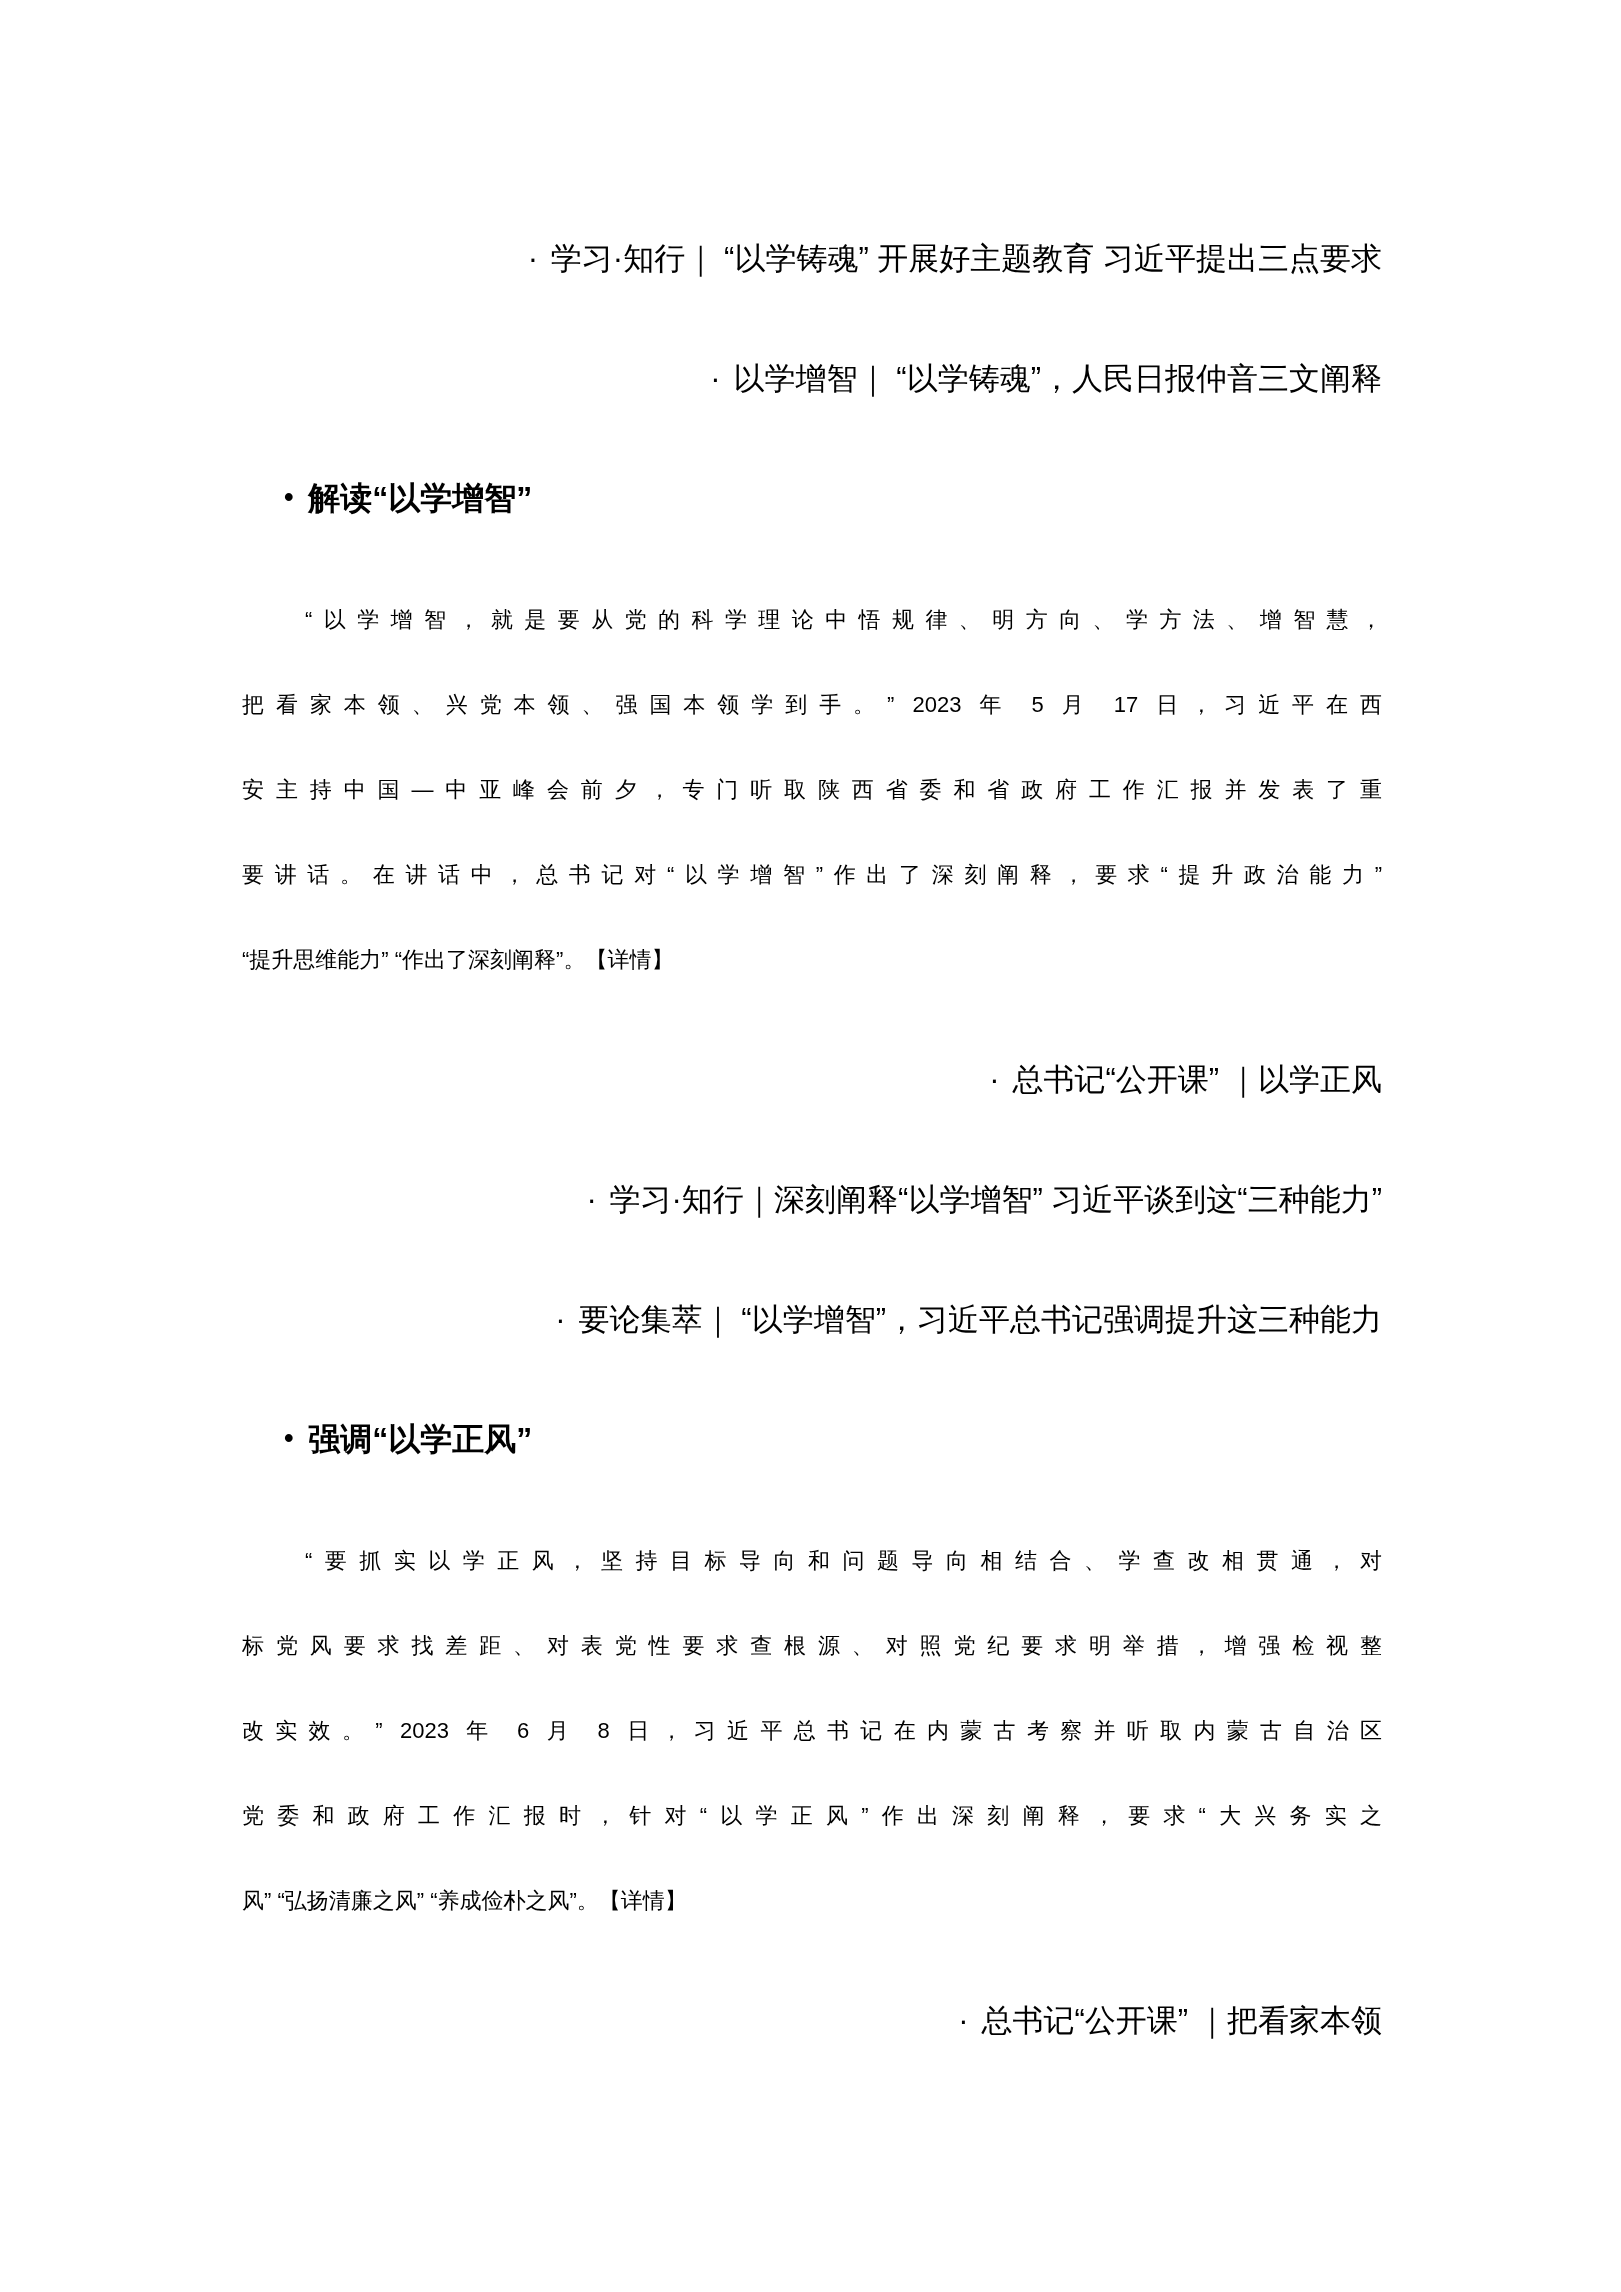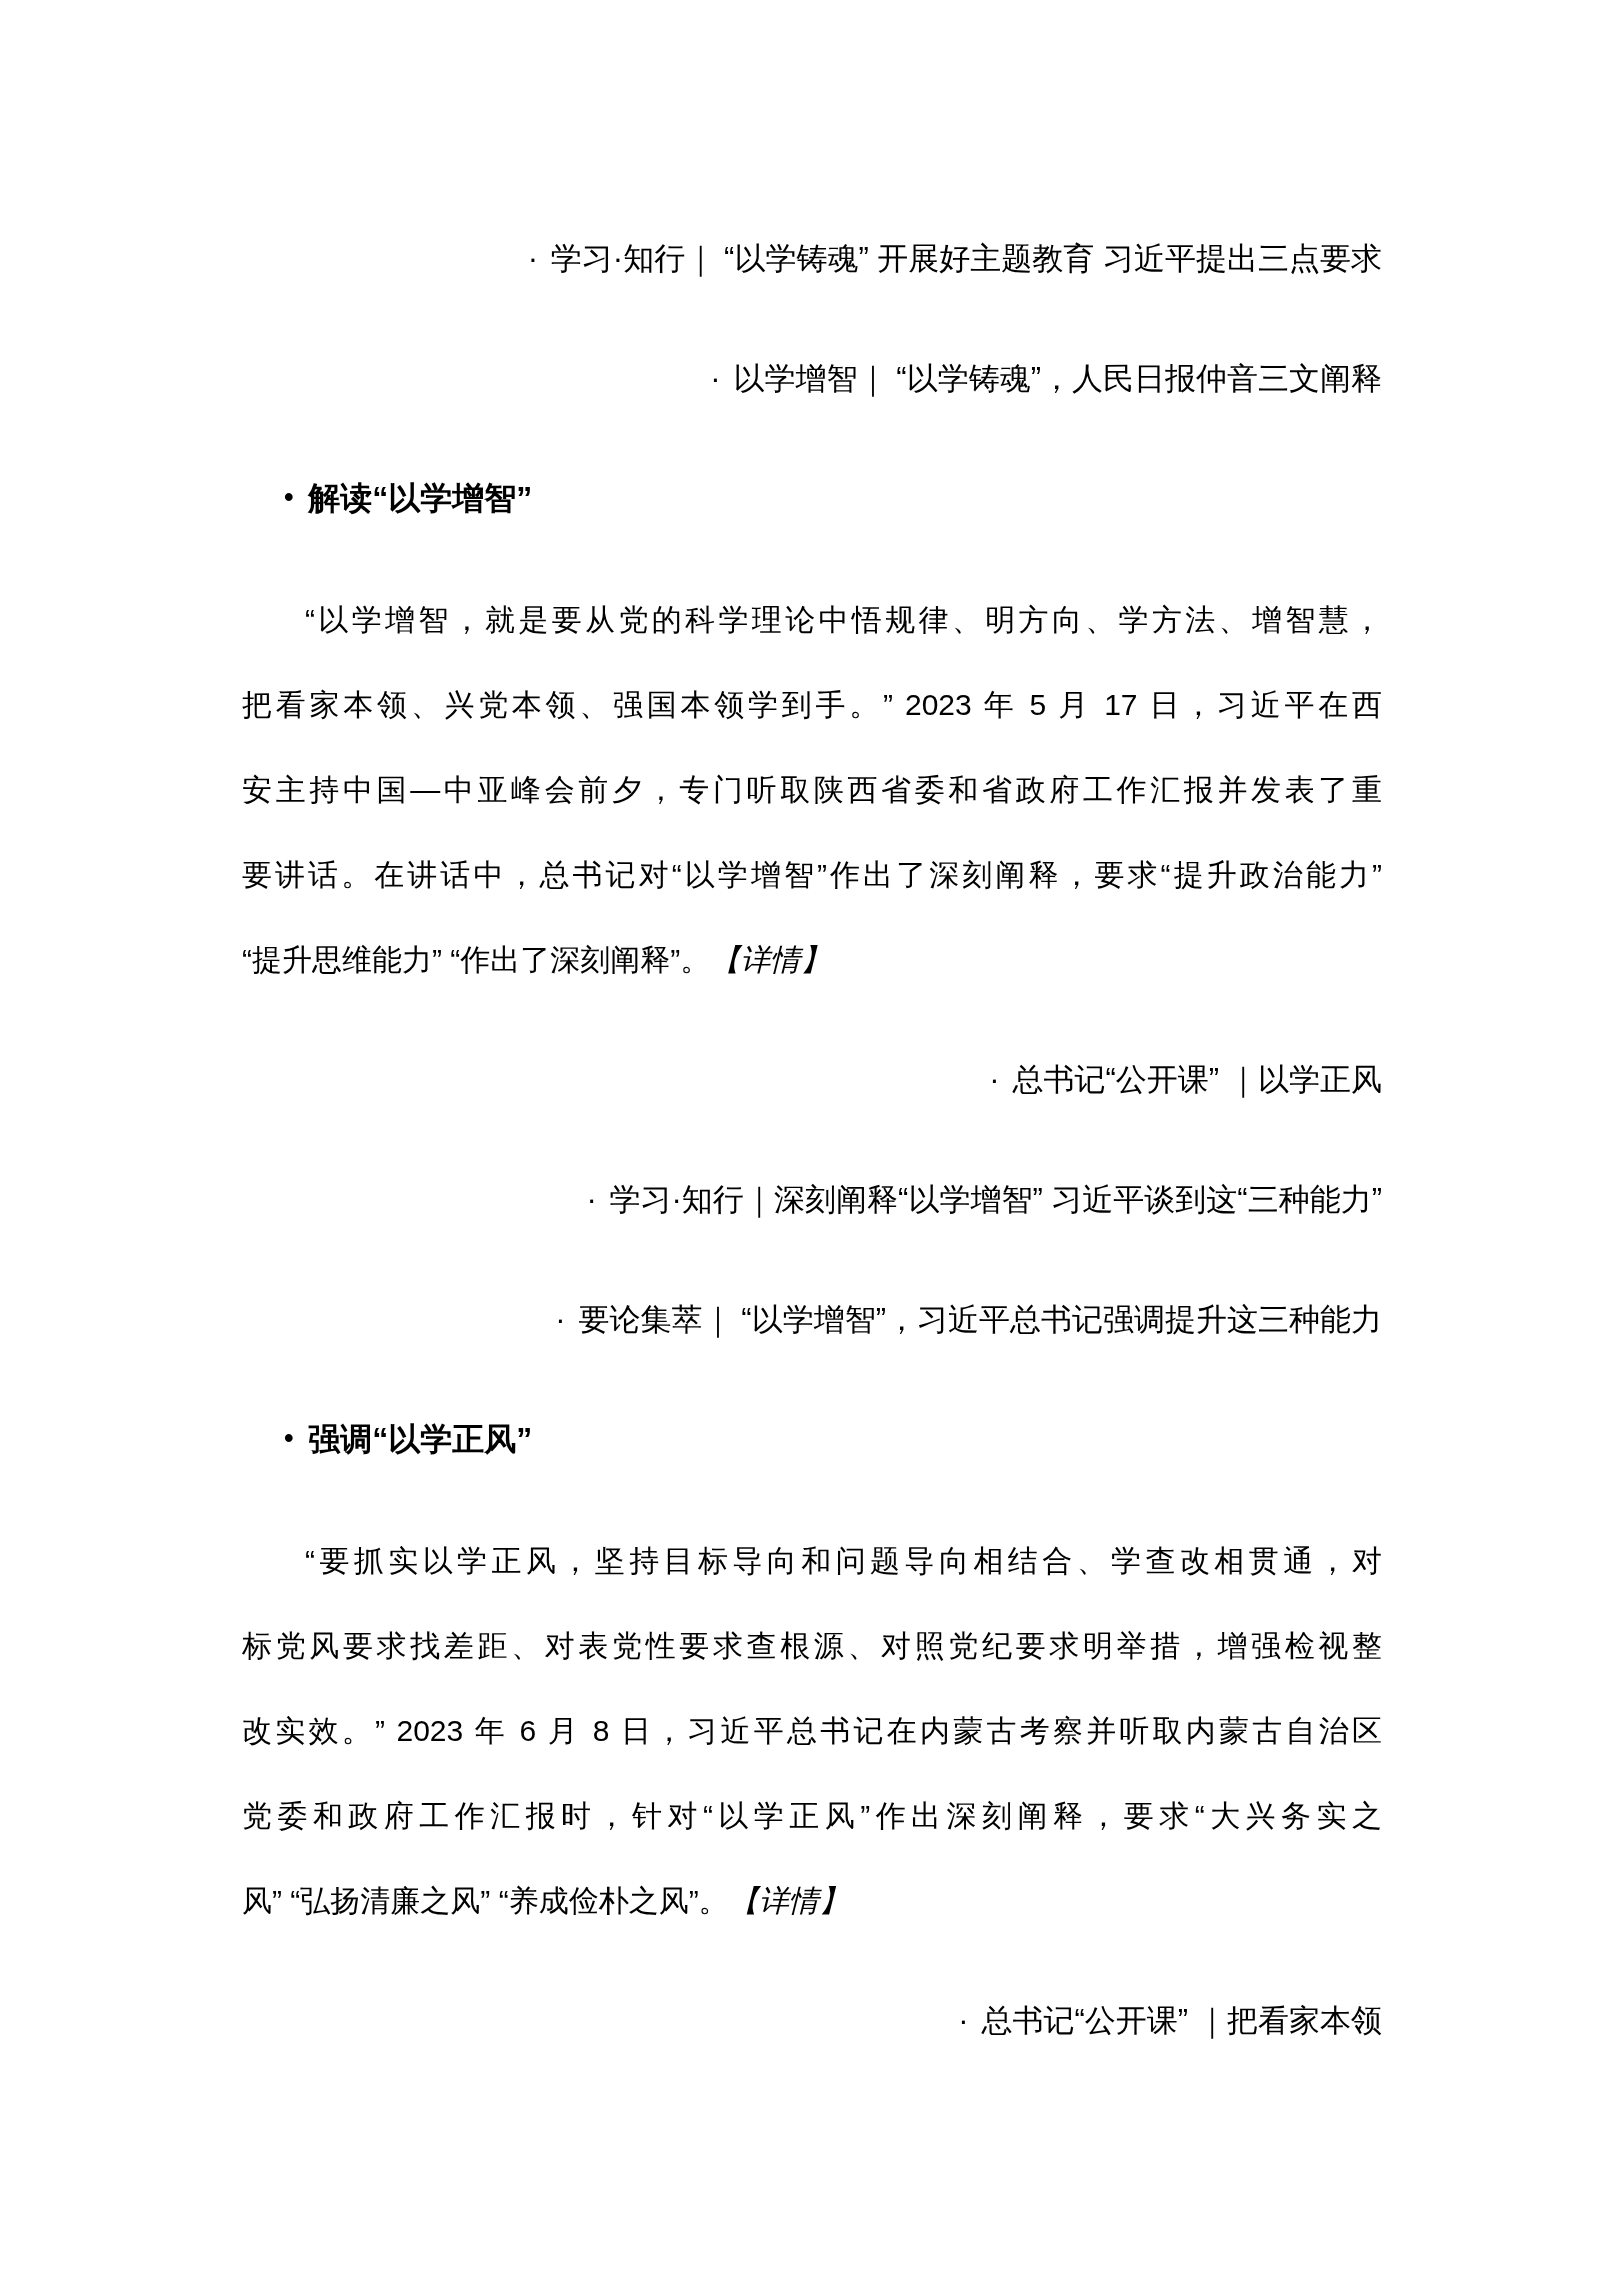--- a/index.html
+++ b/index.html
@@ -39,27 +39,27 @@
     line-height: 85px;
     white-space: nowrap;
   }
   .hmarker {
     display: inline-block;
     margin-right: 14.7px;
     font-size: 27.4px;
     transform: translateY(-2.9px);
   }
   .paragraph {
-    font-size: 30px;
+    font-size: 22px;
     line-height: 85px;
   }
   .pline { height: 85px; overflow: hidden; }
   .pline-just { text-align: justify; text-align-last: justify; text-justify: inter-character; }
   .pline-first { text-indent: 63px; }
-  .details-link { cursor: pointer; font-style: italic; }
+  .details-link { cursor: pointer; }
 </style>
 </head>
 <body>
 
 <div class="page">
   <div class="content">
 
     <div class="block link-item">
       <span class="marker">·</span><span>学习·知行｜ “以学铸魂” 开展好主题教育 习近平提出三点要求</span>
     </div>

